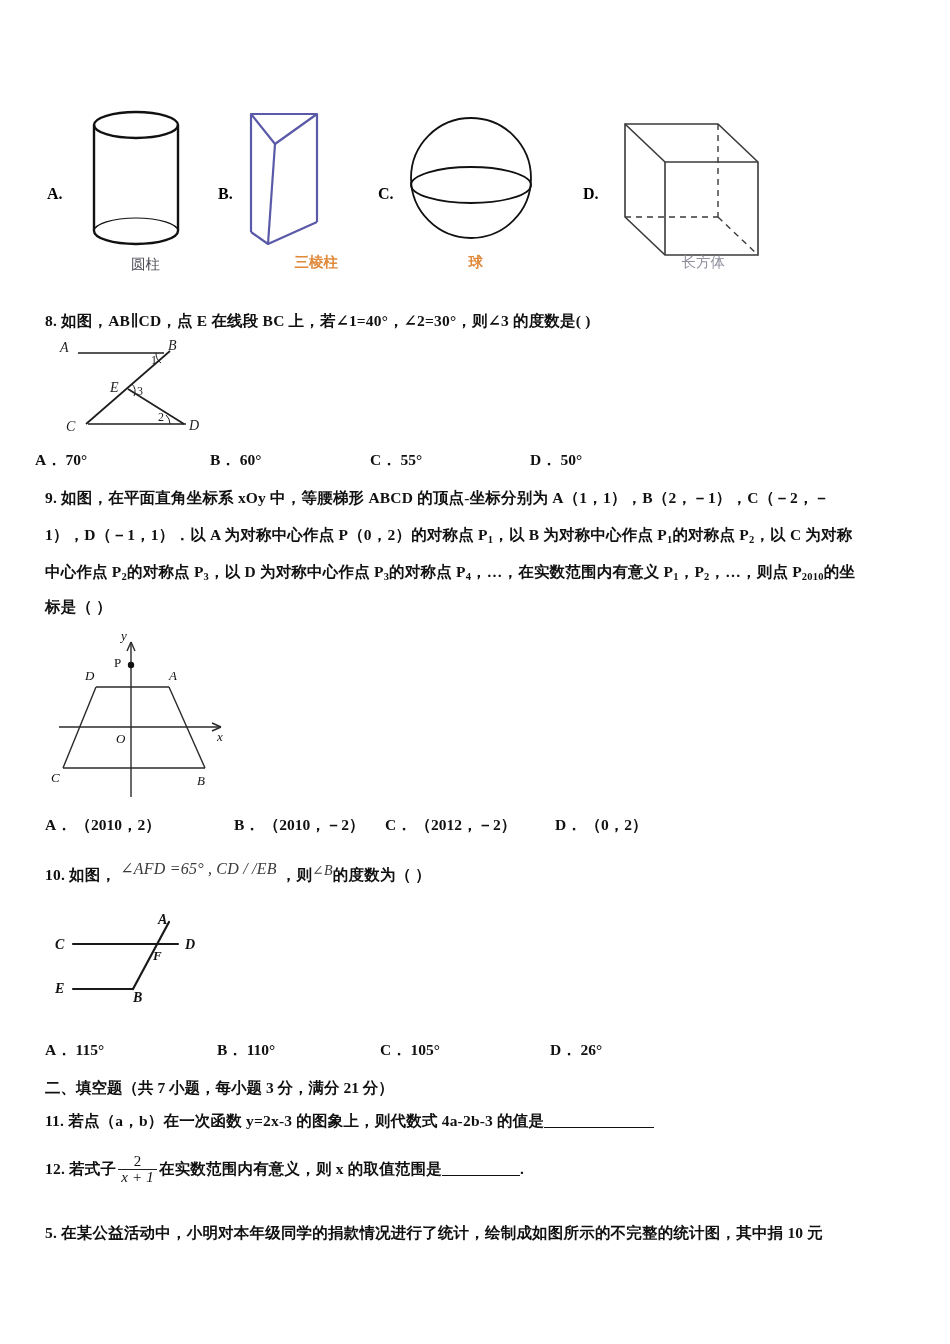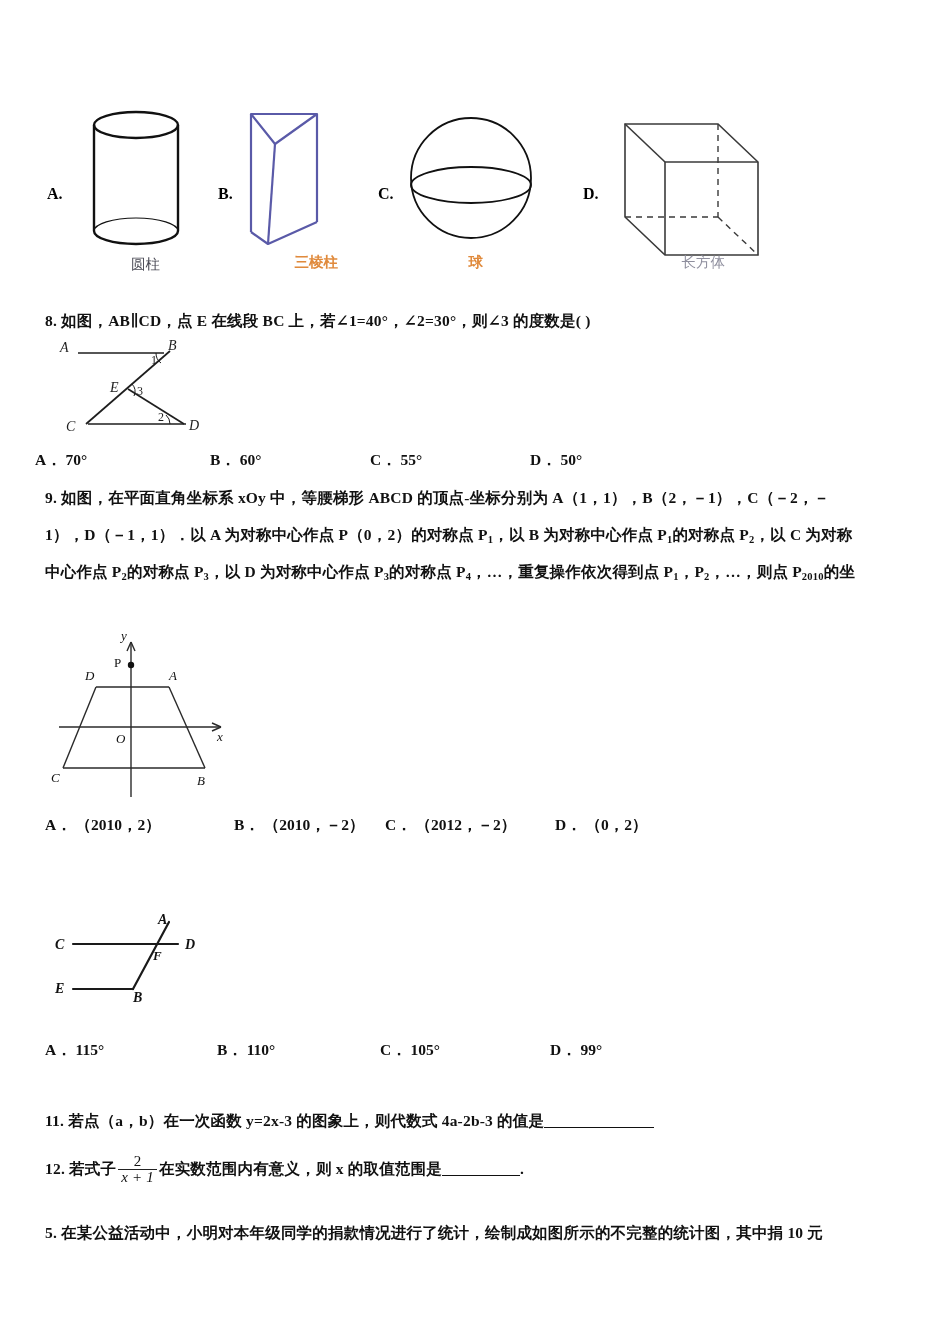--- a/index.html
+++ b/index.html
@@ -183,22 +183,23 @@
   </div>
 
   <div class="q-text" style="position:absolute; left:45px; top:483px; width:885px;">
     <span>9.</span>
     <span>如图，在平面直角坐标系 xOy 中，等腰梯形 ABCD 的顶点-坐标分别为 A（1，1），B（2，－1），C（－2，－</span>
   </div>
   <div class="q-text" style="position:absolute; left:45px; top:520px; width:885px;">
     <span>1），D（－1，1）．以 A 为对称中心作点 P（0，2）的对称点 P</span><sub>1</sub><span>，以 B 为对称中心作点 P</span><sub>1</sub><span>的对称点 P</span><sub>2</sub><span>，以 C 为对称</span>
   </div>
   <div class="q-text" style="position:absolute; left:45px; top:557px; width:885px;">
-    <span>中心作点 P</span><sub>2</sub><span>的对称点 P</span><sub>3</sub><span>，以 D 为对称中心作点 P</span><sub>3</sub><span>的对称点 P</span><sub>4</sub><span>，…，重复操作依次得到点 P</span><sub>1</sub><span>，P</span><sub>2</sub><span>，…，则点 P</span><sub>2010</sub><span>的坐</span>
-  </div>
+    <span>中心作点 P</span><sub>2</sub><span>的对称点 P</span><sub>3</sub><span>，以 D 为对称中心作点 P</span><sub>3</sub><span>的对称点 P</span><sub>4</sub><span>，…，在实数范围内有意义 P</span><sub>1</sub><span>，P</span><sub>2</sub><span>，…，则点 P</span><sub>2010</sub><span>的坐</span>
+  </div>
+  <div class="q-text" style="position:absolute; left:45px; top:592px; width:885px;">标是（       ）</div>
 
   <svg width="250" height="190" style="position:absolute; left:45px; top:622px;">
     <g stroke="#2a2a2a" fill="none" stroke-width="1.4">
 
       <line x1="86" y1="20" x2="86" y2="175"></line>
       <path d="M86 20 l-4 9 M86 20 l4 9"></path>
 
       <line x1="14" y1="105" x2="176" y2="105"></line>
       <path d="M176 105 l-9 -4 M176 105 l-9 4"></path>
 
@@ -218,42 +219,49 @@
     <text x="152" y="163" font-size="13" font-style="italic" fill="#111">B</text>
   </svg>
 
   <div class="opts" style="left:45px; top:815px; width:885px; height:24px;">
     <span class="opt" style="left:0px;"><span>A．</span>&nbsp;<span>（2010，2）</span></span>
     <span class="opt" style="left:164px;margin-left:25px;"><span>B．</span>&nbsp;<span>（2010，－2）</span></span>
     <span class="opt" style="left:340px;"><span>C．</span>&nbsp;<span>（2012，－2）</span></span>
     <span class="opt" style="left:510px;"><span>D．</span>&nbsp;<span>（0，2）</span></span>
   </div>
 
+  <div class="q-text" style="position:absolute; left:45px; top:860px; width:885px;">
+    <span>10.</span>
+    <span>如图，</span>
+    <span class="mathit" style="position:relative; top:-6px;">∠AFD =65° , CD / /EB</span>
+    <span>，则</span><span class="mathit" style="position:relative; top:-5px; font-size:14px;">∠B</span><span>的度数为（ ）</span>
+  </div>
 
   <svg width="250" height="125" style="position:absolute; left:45px; top:902px;">
     <g stroke="#1a1a1a" fill="none" stroke-width="2.2" stroke-linecap="round">
       <line x1="28" y1="42" x2="133" y2="42"></line>
       <line x1="28" y1="87" x2="88" y2="87"></line>
       <line x1="124" y1="20" x2="88" y2="87"></line>
     </g>
     <text x="113" y="22" font-size="14" font-style="italic" font-weight="bold" fill="#111">A</text>
     <text x="140" y="47" font-size="14" font-style="italic" font-weight="bold" fill="#111">D</text>
     <text x="10" y="47" font-size="14" font-style="italic" font-weight="bold" fill="#111">C</text>
     <text x="10" y="91" font-size="14" font-style="italic" font-weight="bold" fill="#111">E</text>
     <text x="88" y="100" font-size="14" font-style="italic" font-weight="bold" fill="#111">B</text>
     <text x="108" y="58" font-size="13" font-style="italic" font-weight="bold" fill="#111">F</text>
   </svg>
 
   <div class="opts" style="left:45px; top:1040px; width:885px; height:24px;">
     <span class="opt" style="left:0px;"><span>A．</span>&nbsp;<span>115°</span></span>
     <span class="opt" style="left:172px;"><span>B．</span>&nbsp;<span>110°</span></span>
     <span class="opt" style="left:335px;"><span>C．</span>&nbsp;<span>105°</span></span>
-    <span class="opt" style="left:505px;"><span>D．</span>&nbsp;<span>99°</span></span>
-  </div>
-
+    <span class="opt" style="left:505px;"><span>D．</span>&nbsp;<span>26°</span></span>
+  </div>
+
+  <div class="sec-head" style="position:absolute; left:45px; top:1078px;">二、填空题（共 7 小题，每小题 3 分，满分 21 分）</div>
 
   <div class="q-text" style="position:absolute; left:45px; top:1106px; width:885px;">
     <span>11.</span>
     <span>若点（a，b）在一次函数 y=2x-3 的图象上，则代数式 4a-2b-3 的值是</span><span class="underline-blank" style="width:110px;"></span>
   </div>
 
   <div class="q-text" style="position:absolute; left:45px; top:1152px; width:885px; line-height:34px;">
     <span>12.</span>
     <span>若式子</span><span class="frac"><span class="num">2</span><span class="den">x + 1</span></span><span>在实数范围内有意义，则 x 的取值范围是</span><span class="underline-blank" style="width:78px;"></span><span>.</span>
   </div>

